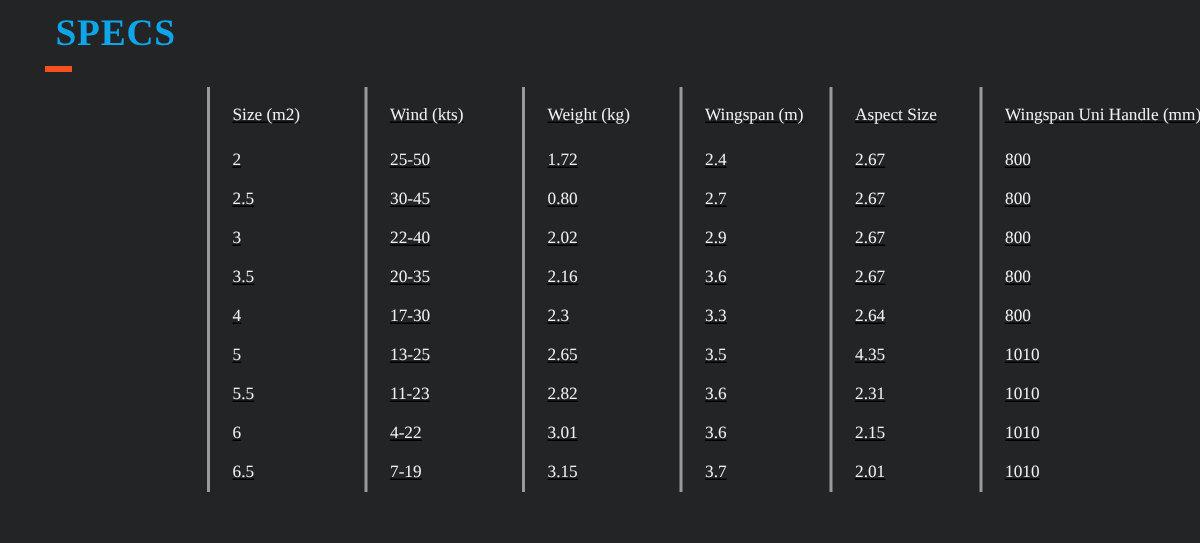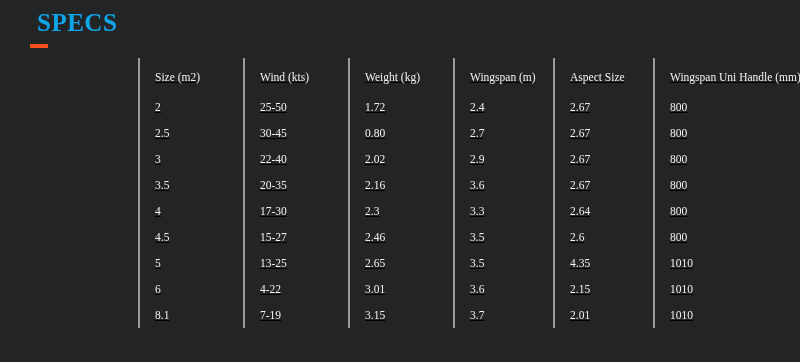--- a/index.html
+++ b/index.html
@@ -155,45 +155,45 @@
         </tr>
         <tr class="data-row">
           <td>4</td>
           <td>17-30</td>
           <td>2.3</td>
           <td>3.3</td>
           <td>2.64</td>
           <td>800</td>
         </tr>
         <tr class="data-row">
-          <td>4.5</td>
-          <td>15-27</td>
-          <td>2.46</td>
-          <td>3.5</td>
-          <td>2.6</td>
-          <td>800</td>
-        </tr>
-        <tr class="data-row">
           <td>5</td>
           <td>13-25</td>
           <td>2.65</td>
           <td>3.5</td>
           <td>4.35</td>
           <td>1010</td>
         </tr>
         <tr class="data-row">
+          <td>5.5</td>
+          <td>11-23</td>
+          <td>2.82</td>
+          <td>3.6</td>
+          <td>2.31</td>
+          <td>1010</td>
+        </tr>
+        <tr class="data-row">
           <td>6</td>
           <td>4-22</td>
           <td>3.01</td>
           <td>3.6</td>
           <td>2.15</td>
           <td>1010</td>
         </tr>
         <tr class="data-row">
-          <td>8.1</td>
+          <td>6.5</td>
           <td>7-19</td>
           <td>3.15</td>
           <td>3.7</td>
           <td>2.01</td>
           <td>1010</td>
         </tr>
       </tbody>
     </table>
   </div>
 

